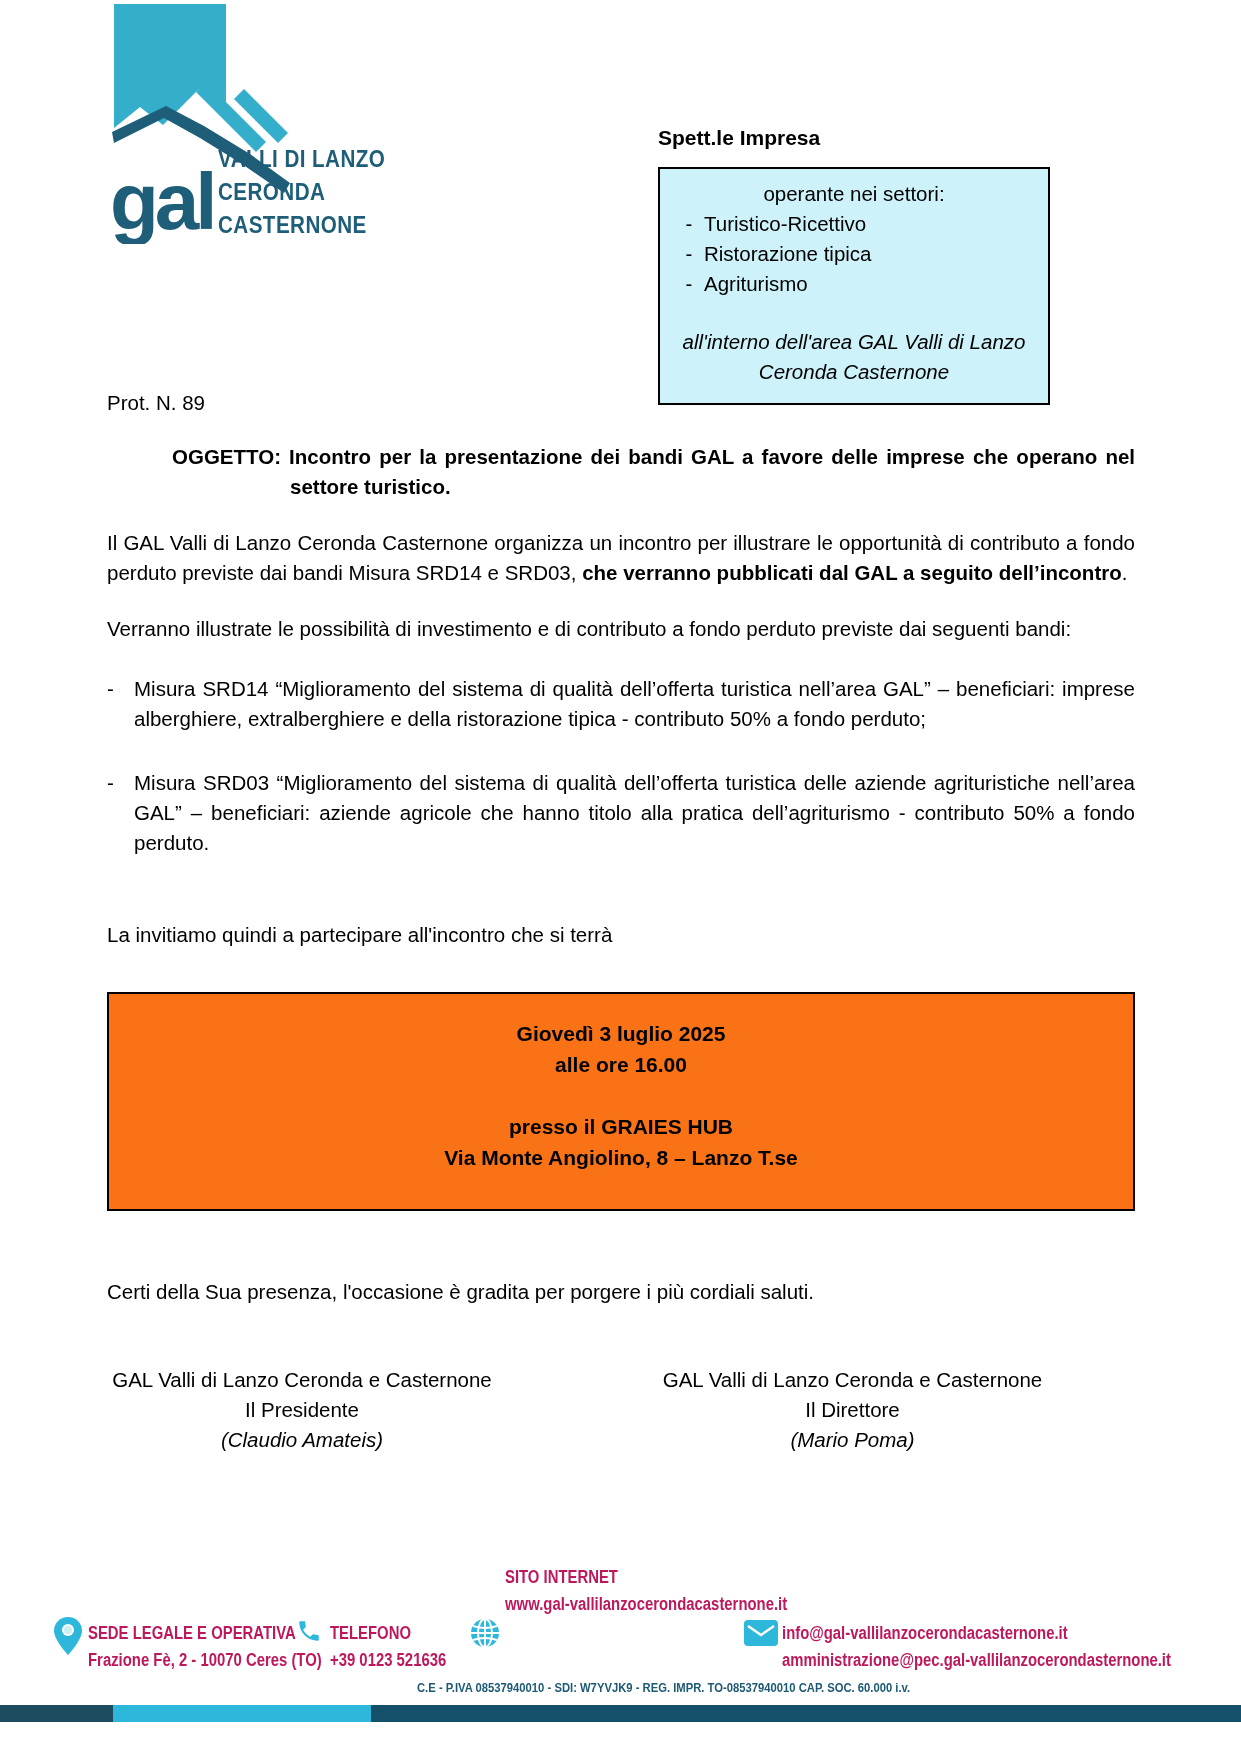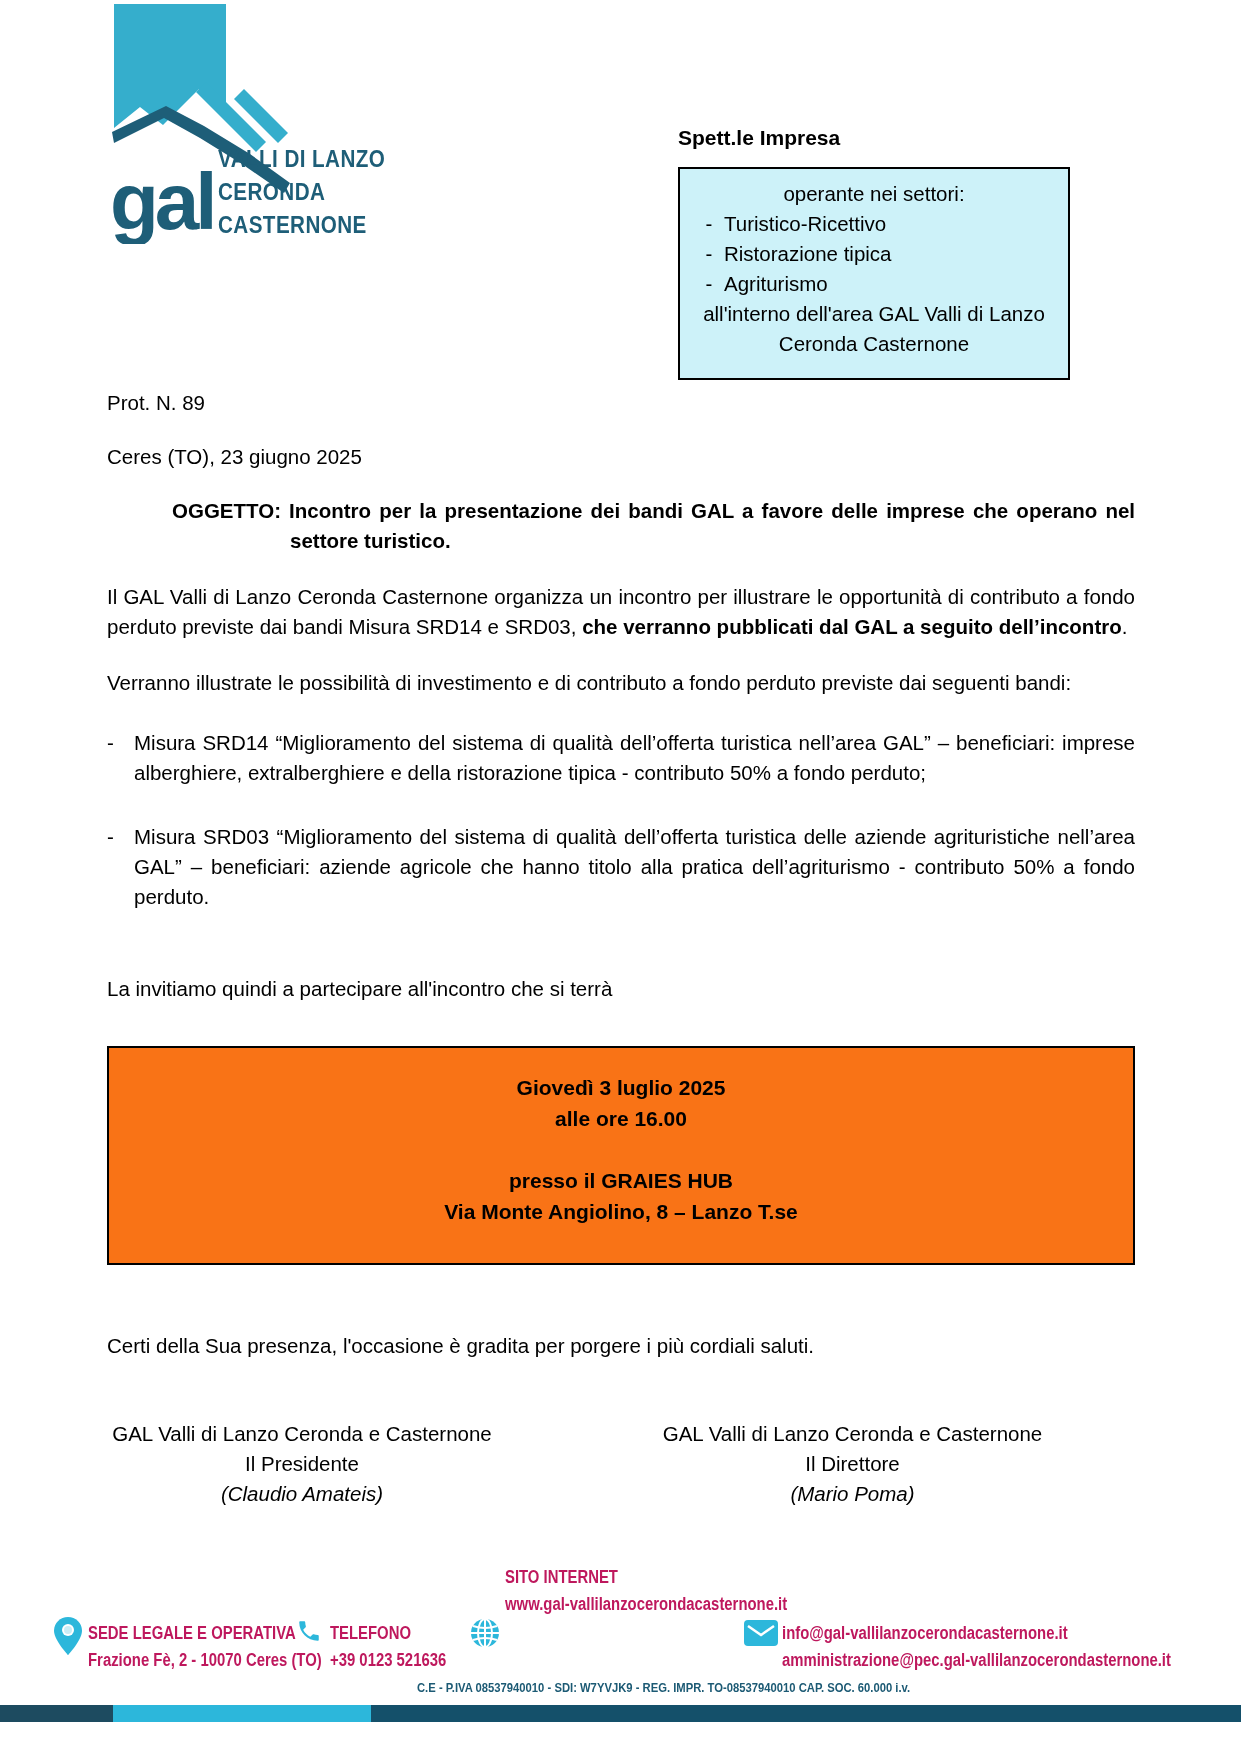--- a/index.html
+++ b/index.html
@@ -18,35 +18,35 @@
   .logo svg{position:absolute;left:0;top:0;}
   .wordmark{
     position:absolute;left:118px;top:138px;
     font-weight:bold;font-size:24px;line-height:33px;
     color:#1E5E78;letter-spacing:.5px;
     transform:scaleX(.86);transform-origin:left top;
     white-space:nowrap;
   }
 
   
-  .recipient{position:absolute;left:678px;top:126px;width:392px;}
+  .recipient{position:absolute;left:658px;top:126px;width:392px;}
   .recipient-title{font-weight:bold;font-size:21px;}
   .sectors-box{
     margin-top:17px;
     border:2px solid #000;
     background:#CDF2F9;
     padding:10px 14px 16px 14px;
     font-size:20.5px;line-height:30px;
     box-sizing:border-box;
     min-height:213px;
     text-align:center;
   }
   .sector-row{display:flex;}
   .sector-row .dash{width:30px;flex:0 0 30px;}
-  .area-note{}
+  .area-note{margin-top:28px;font-style:italic;}
 
   
   .content{
     position:absolute;left:107px;top:388px;width:1028px;
     font-size:20.5px;line-height:30px;
   }
   .prot{margin:0;}
   .place-date{margin-top:24px;}
   .subject{
     margin-top:24px;font-weight:bold;text-align:justify;
@@ -130,21 +130,20 @@
       <div class="sector-row">
         <span class="dash">-</span>
         <span>Agriturismo</span>
       </div>
       <div class="area-note">all'interno dell'area GAL Valli di Lanzo Ceronda Casternone</div>
     </div>
   </div>
 
   <div class="content">
     <div class="prot">Prot. N. 89</div>
-    <div class="place-date">Ceres (TO), 23 giugno 2025</div>
 
     <div class="subject"><span>OGGETTO:</span><span> Incontro per la presentazione dei bandi GAL a favore delle imprese che operano nel settore turistico.</span></div>
 
     <div class="para"><span>Il GAL Valli di Lanzo Ceronda Casternone organizza un incontro per illustrare le opportunità di contributo a fondo perduto previste dai bandi Misura SRD14 e SRD03, </span><b>che verranno pubblicati dal GAL a seguito dell’incontro</b><span>.</span></div>
 
     <div class="para">Verranno illustrate le possibilità di investimento e di contributo a fondo perduto previste dai seguenti bandi:</div>
 
     <div class="bullet">
       <span class="dash">-</span>
       <span>Misura SRD14 “Miglioramento del sistema di qualità dell’offerta turistica nell’area GAL” – beneficiari: imprese alberghiere, extralberghiere e della ristorazione tipica  - contributo 50% a fondo perduto;</span>

